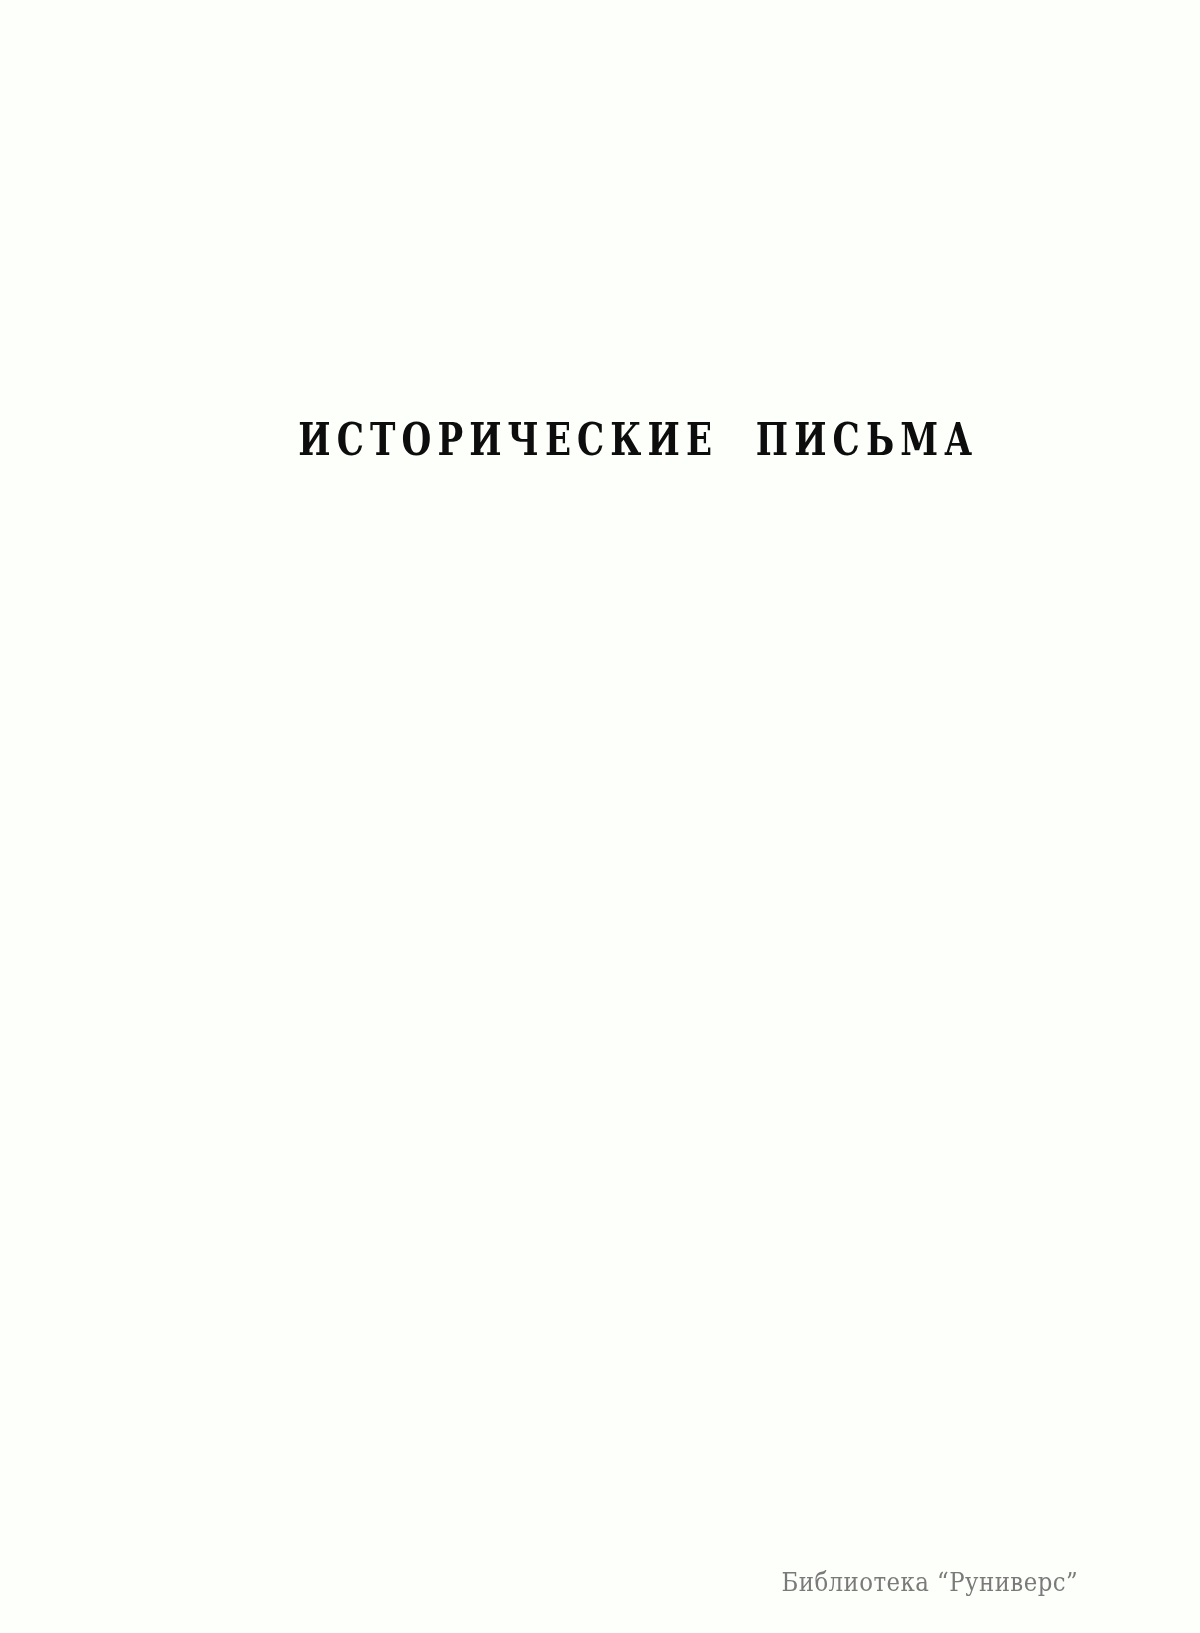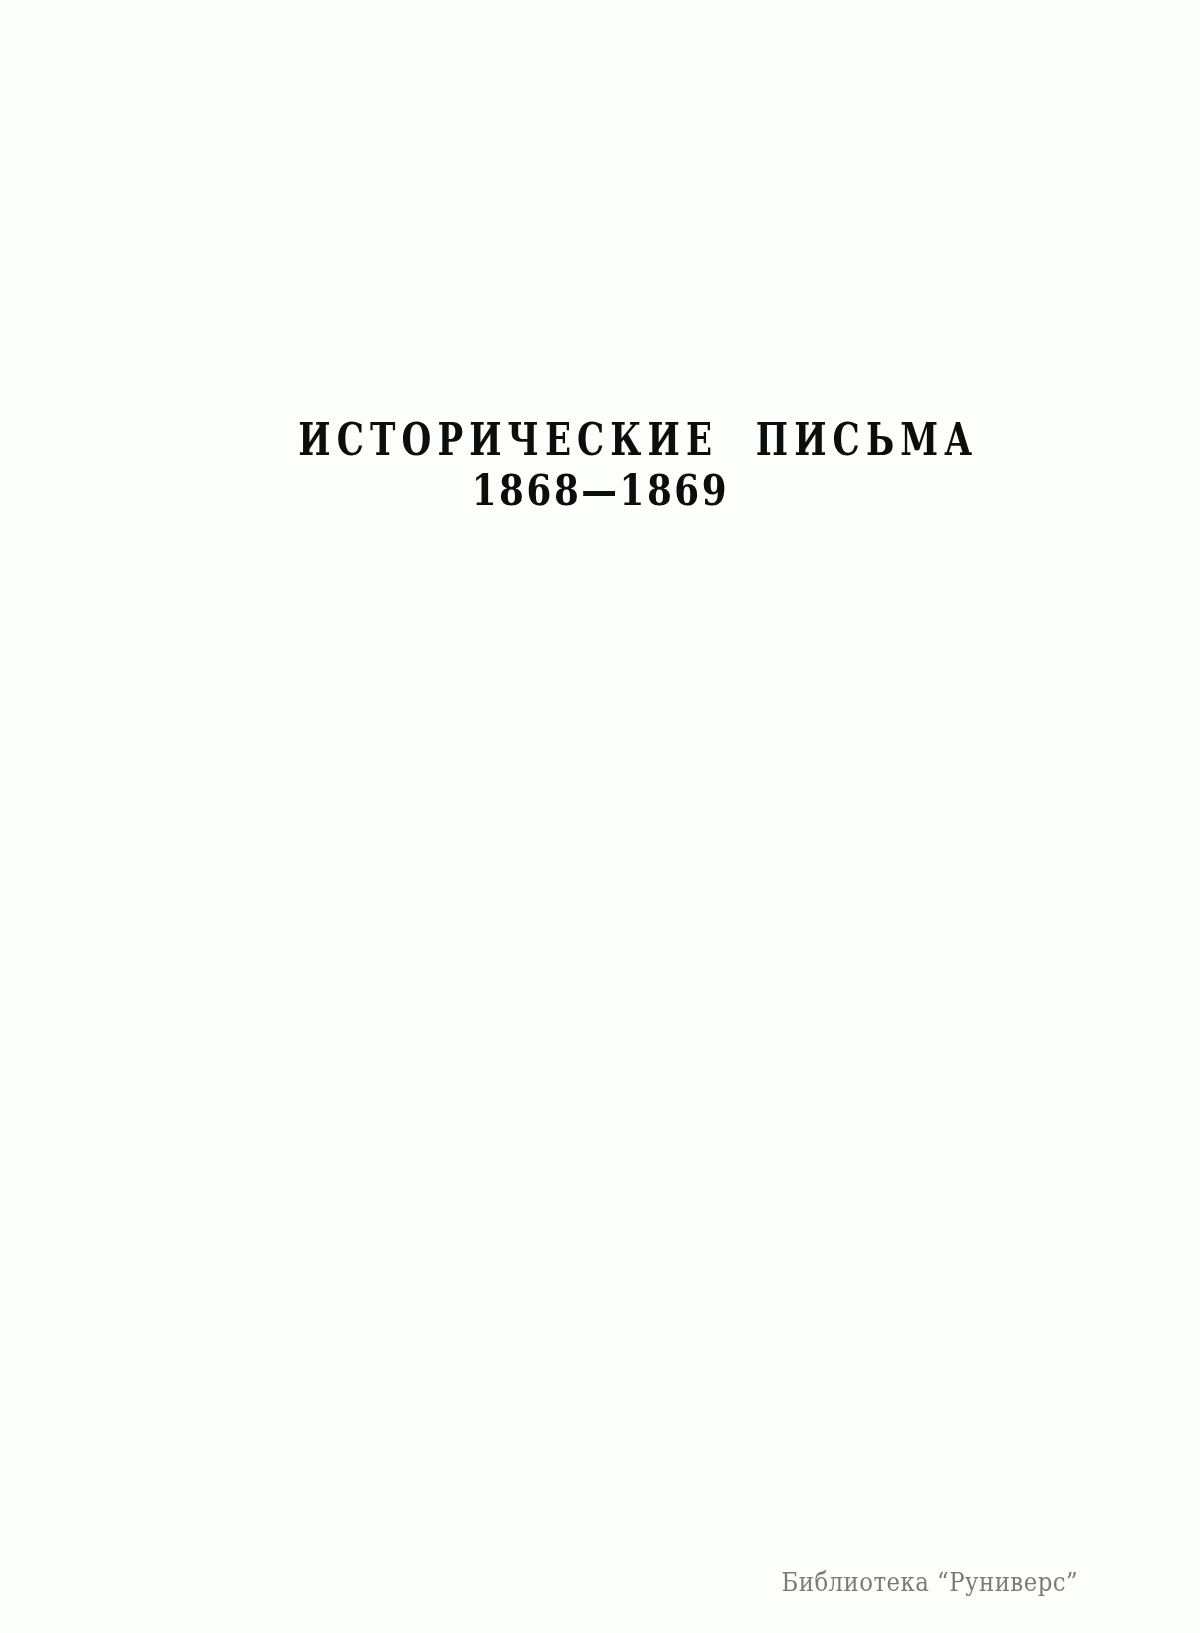--- a/index.html
+++ b/index.html
@@ -76,19 +76,16 @@
 </style>
 </head>
 <body>
 
 <div class="page">
 
   <div class="title-row">
     <span class="book-title">ИСТОРИЧЕСКИЕ ПИСЬМА</span>
   </div>
 
-  <div class="date-row">
-    <span class="pub-years">1868—1869</span>
-  </div>
 
   <div class="watermark">Библиотека “Руниверс”</div>
 
 </div>
 
 </body></html>

